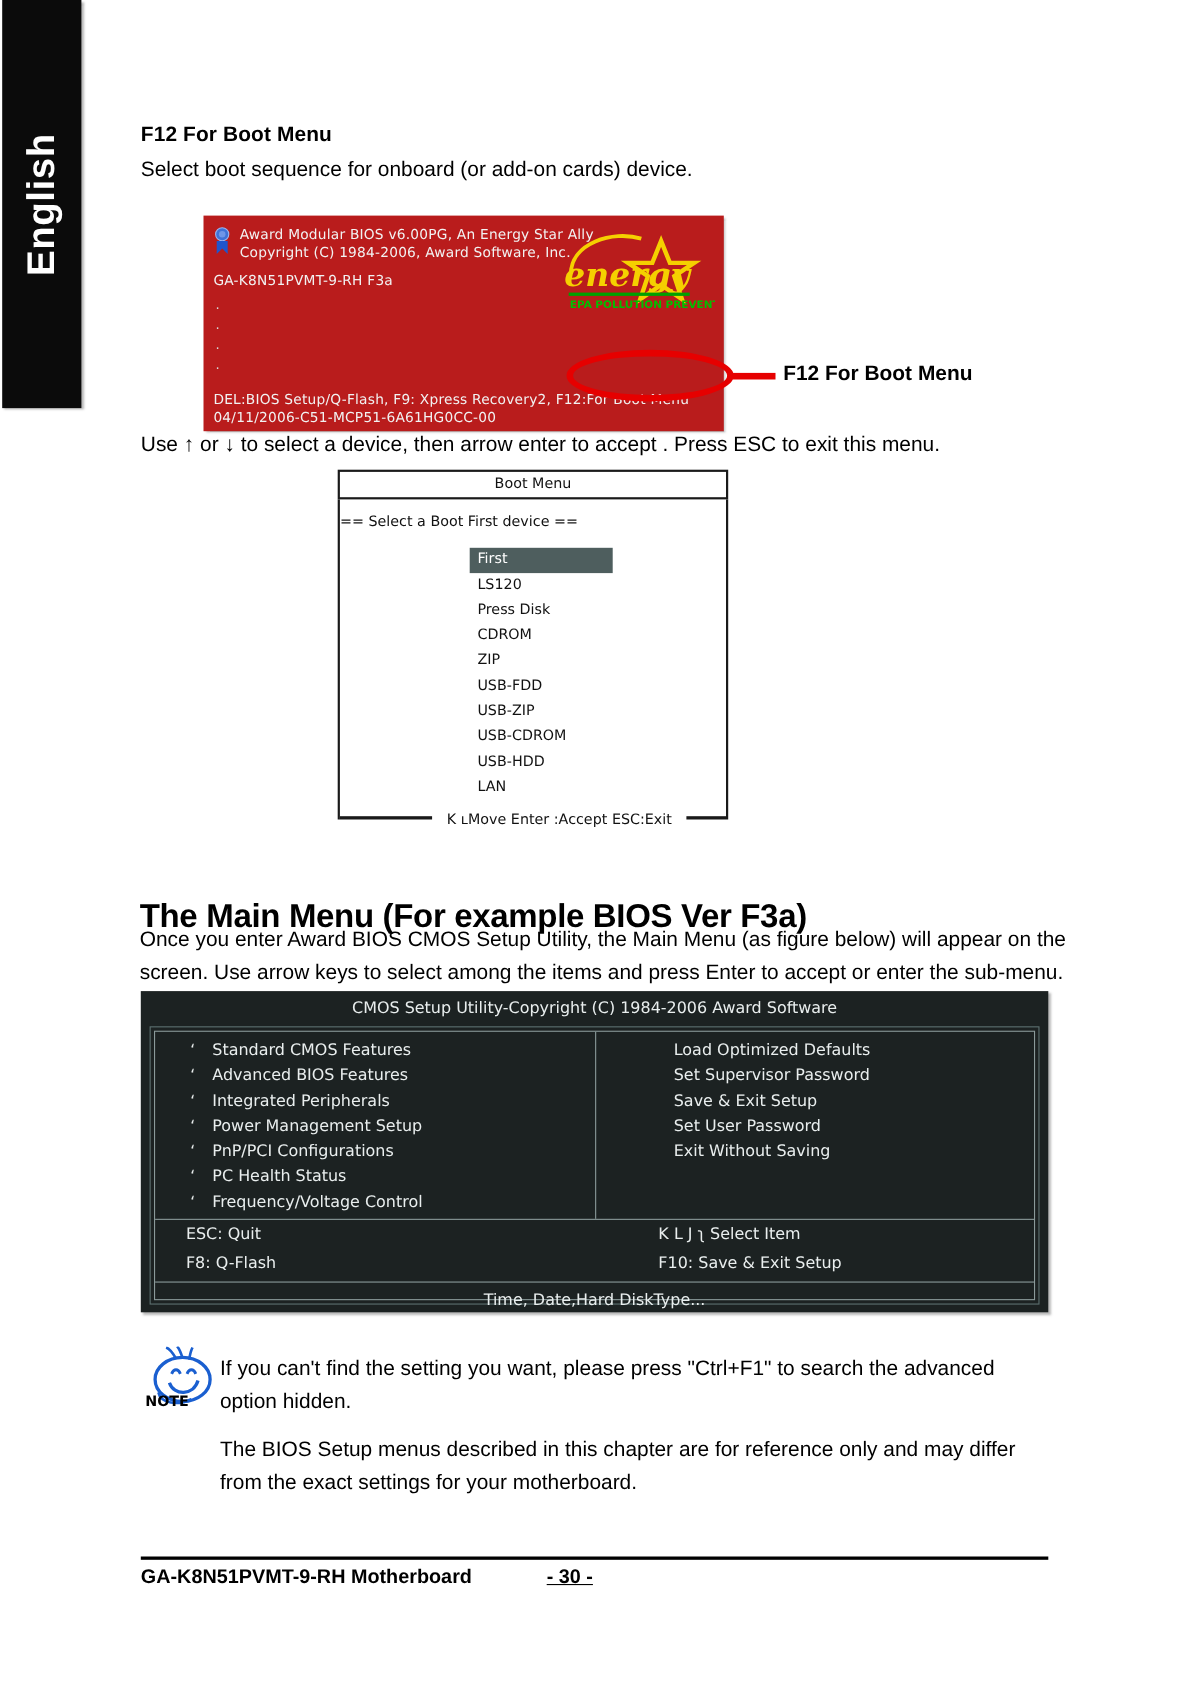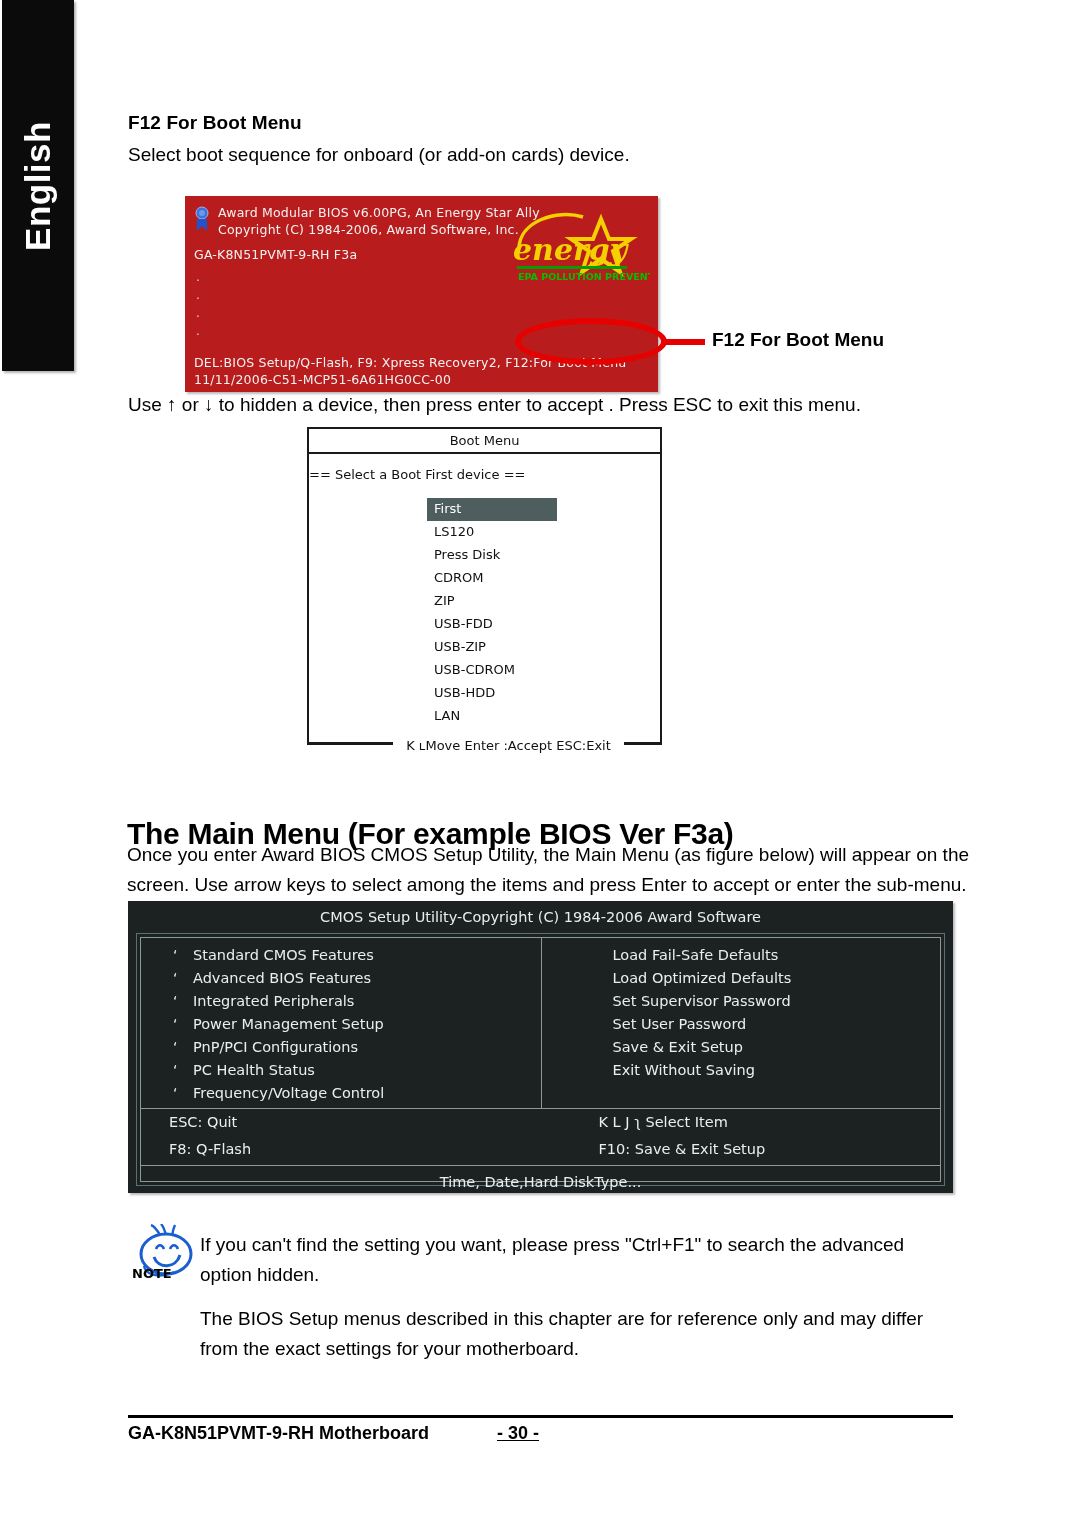--- a/index.html
+++ b/index.html
@@ -316,36 +316,36 @@
   <div class="post-line" style="left:33px; top:9px;">Award Modular BIOS v6.00PG, An Energy Star Ally</div>
   <div class="post-line" style="left:33px; top:26px;">Copyright (C) 1984-2006, Award Software, Inc.</div>
   <div class="post-line" style="left:9px; top:51px;">GA-K8N51PVMT-9-RH F3a</div>
 
   <div class="dot" style="left:11px; top:74px;">.</div>
   <div class="dot" style="left:11px; top:92px;">.</div>
   <div class="dot" style="left:11px; top:110px;">.</div>
   <div class="dot" style="left:11px; top:128px;">.</div>
 
   <div class="post-line" style="left:9px; top:159px;">DEL:BIOS Setup/Q-Flash, F9: Xpress Recovery2, F12:For Boot Menu</div>
-  <div class="post-line" style="left:9px; top:176px;">11/11/2006-C51-MCP51-6A61HG0CC-00</div>
+  <div class="post-line" style="left:9px; top:176px;">04/11/2006-C51-MCP51-6A61HG0CC-00</div>
 
   <svg id="energy-logo" viewBox="0 0 145 80">
     <path d="M14 44 C14 16, 52 4, 78 12" fill="none" stroke="#f5d000" stroke-width="3.5"></path>
     <path d="M96 14 L104 34 L126 34 L108 46 L115 67 L96 54 L77 67 L84 46 L66 34 L88 34 Z" fill="none" stroke="#f5d000" stroke-width="4"></path>
     <text x="8" y="55" font-family="DejaVu Serif, serif" font-size="30" font-style="italic" font-weight="bold" fill="#f5d000">energy</text>
     <rect x="12" y="61" width="110" height="3" fill="#00a000"></rect>
     <text x="13" y="75" font-family="DejaVu Sans, sans-serif" font-size="9.5" font-weight="bold" fill="#00c000">EPA  POLLUTION PREVENTER</text>
   </svg>
 </div>
 
 <div id="red-ellipse"></div>
 <div id="red-line"></div>
 <div id="callout-label">F12 For Boot Menu</div>
 
-<div class="body-text" style="left:128px; top:390px;">Use   ↑ or    ↓ to hidden a device, then press enter to accept . Press ESC to exit this menu.</div>
+<div class="body-text" style="left:128px; top:390px;">Use   ↑ or    ↓ to select a device, then arrow enter to accept . Press ESC to exit this menu.</div>
 
 <div id="boot-menu">
   <div class="bm-title">Boot Menu</div>
   <div class="bm-body">
     <div class="bm-subtitle">==  Select a Boot First device  ==</div>
     <div class="bm-list">
       <div class="bm-item selected">First</div>
       <div class="bm-item">LS120</div>
       <div class="bm-item">Press Disk</div>
       <div class="bm-item">CDROM</div>
@@ -400,25 +400,24 @@
             <span class="bullet">‘</span>
             <span>PC Health Status</span>
           </div>
           <div class="cm-row">
             <span class="bullet">‘</span>
             <span>Frequency/Voltage Control</span>
           </div>
         </div>
 
         <div class="cm-col-right">
-          <div class="cm-row">Load Fail-Safe Defaults</div>
           <div class="cm-row">Load Optimized Defaults</div>
           <div class="cm-row">Set Supervisor Password</div>
+          <div class="cm-row">Save &amp; Exit Setup</div>
           <div class="cm-row">Set User Password</div>
-          <div class="cm-row">Save &amp; Exit Setup</div>
           <div class="cm-row">Exit Without Saving</div>
         </div>
       </div>
 
       <div class="cm-hline" style="top:170px;"></div>
 
       <div class="cm-keys">
         <div class="cm-key-row">
           <span class="cm-key-left">ESC: Quit</span>
           <span class="cm-key-right">K L J ʅ Select Item</span>

